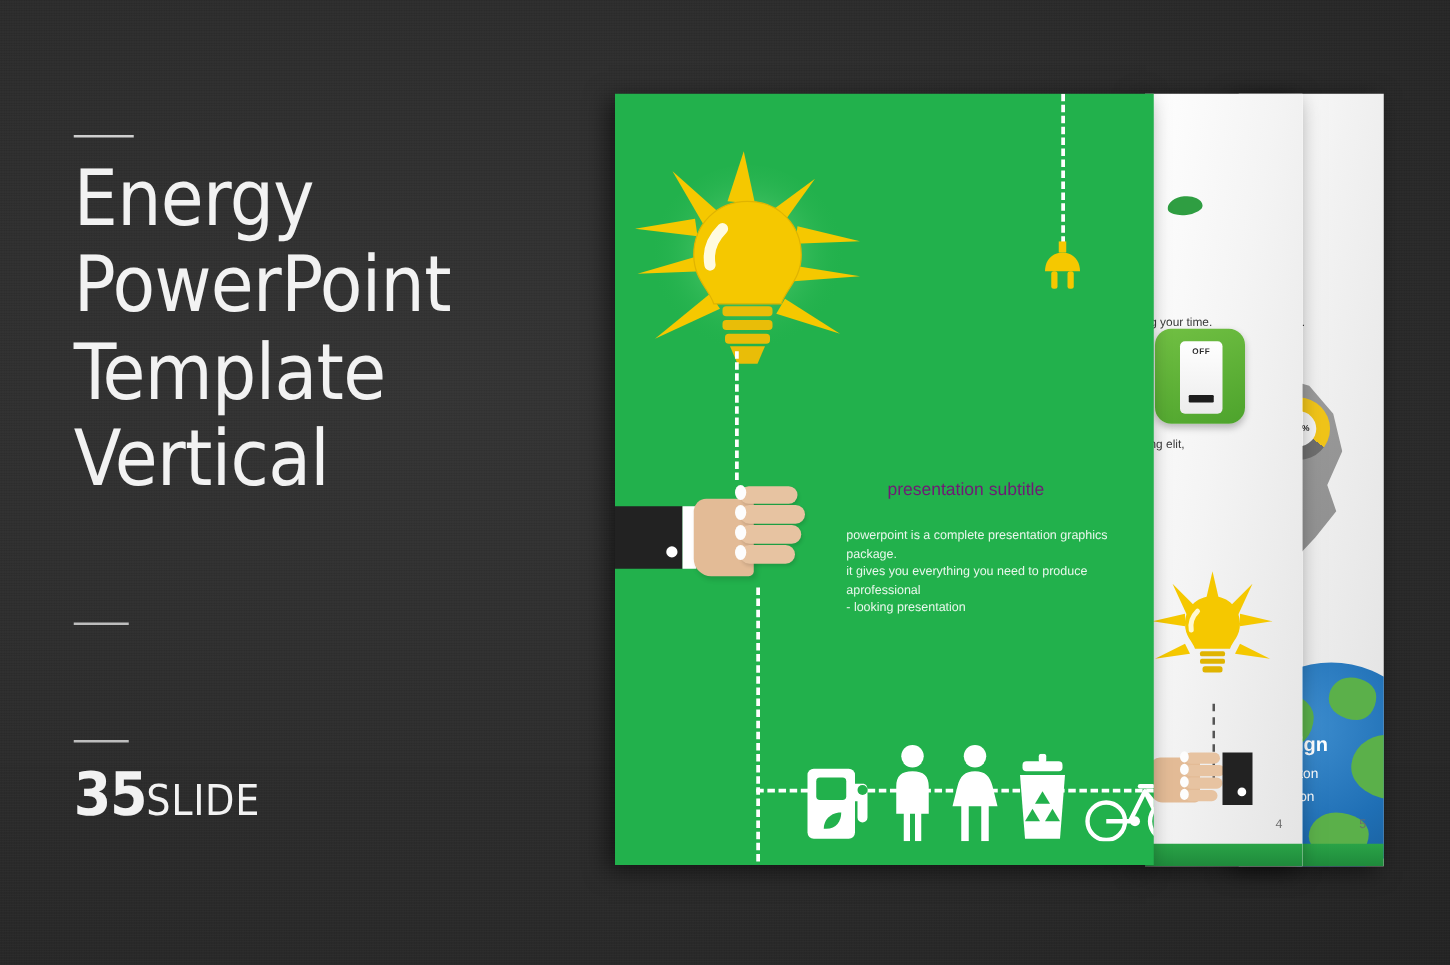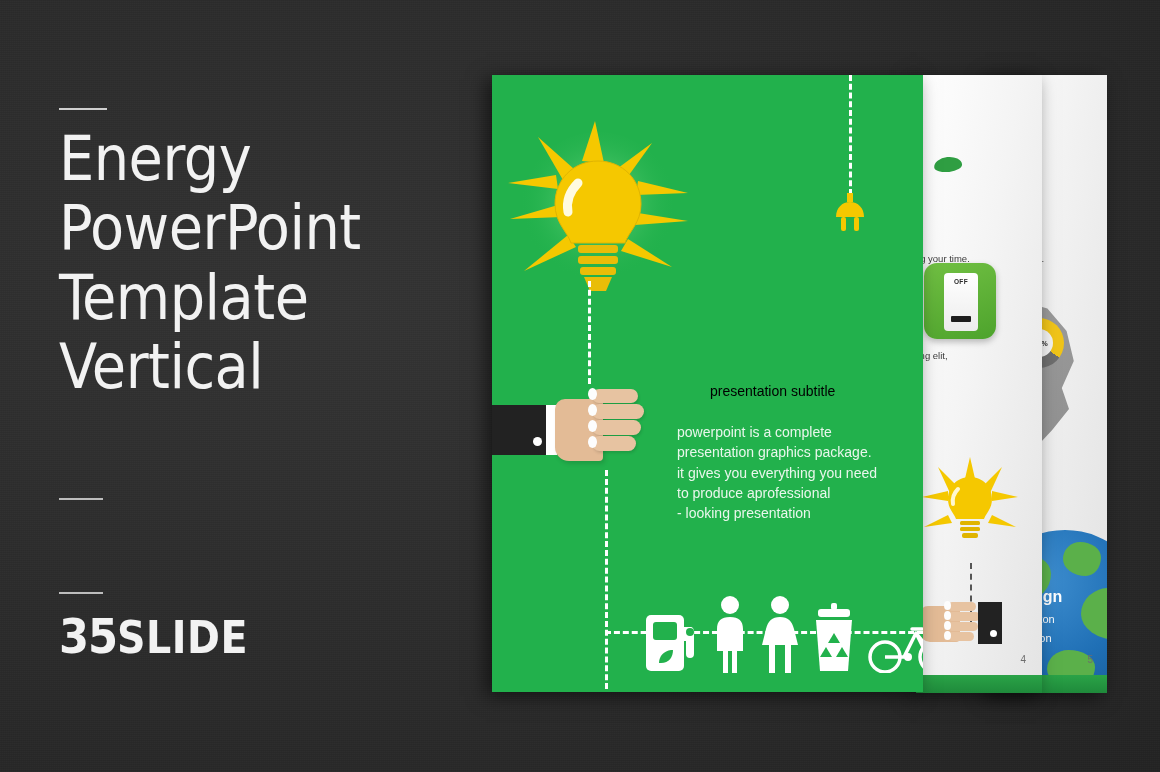--- a/index.html
+++ b/index.html
@@ -64,21 +64,21 @@
   }
   .count-block { position: absolute; left: 59px; top: 592px; }
   .count-block .rule { width: 44px; height: 2px; background: #bdbdbd; margin-bottom: 14px; }
   .count-line {
     color: #f2f2f2;
     font-family: "DejaVu Sans Condensed", "Liberation Sans Narrow", "Liberation Sans", sans-serif;
     display: flex;
     align-items: baseline;
   }
   .count-num { font-size: 48px; font-weight: 700; letter-spacing: -1px; }
-  .count-word { font-size: 44px; font-weight: 700; letter-spacing: .5px; }
+  .count-word { font-size: 34px; font-weight: 400; letter-spacing: .5px; }
 
   
   .stack { position: absolute; left: 492px; top: 66px; }
 
   .slide {
     position: absolute;
     box-shadow: -6px 4px 18px rgba(0,0,0,.55);
     overflow: hidden;
   }
 
@@ -279,32 +279,32 @@
     font-family: "DejaVu Sans", sans-serif;
     font-weight: 700;
     font-size: 26px;
     line-height: 1.12;
     letter-spacing: -0.4px;
     white-space: pre-line;
   }
   .slide-subtitle {
     position: absolute;
     left: 185px; top: 308px;
-    color: #000000;
+    color: #701a75;
     font-family: "Liberation Sans", sans-serif;
     font-size: 14px;
     padding-left: 33px;
   }
   .slide-body {
     position: absolute;
     left: 185px; top: 347px;
     width: 215px;
     color: #e9f7ec;
     font-family: "Liberation Sans", sans-serif;
-    font-size: 14px;
+    font-size: 10px;
     line-height: 1.45;
     white-space: pre-line;
   }
 
   .icon-row {
     position: absolute;
     left: 152px; top: 520px;
     display: flex;
     align-items: flex-end;
     gap: 12px;

